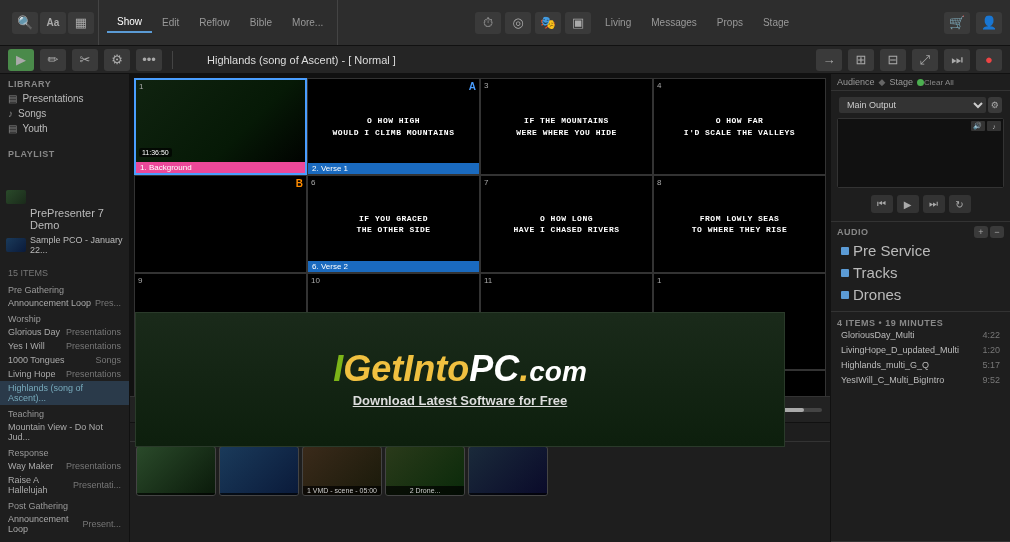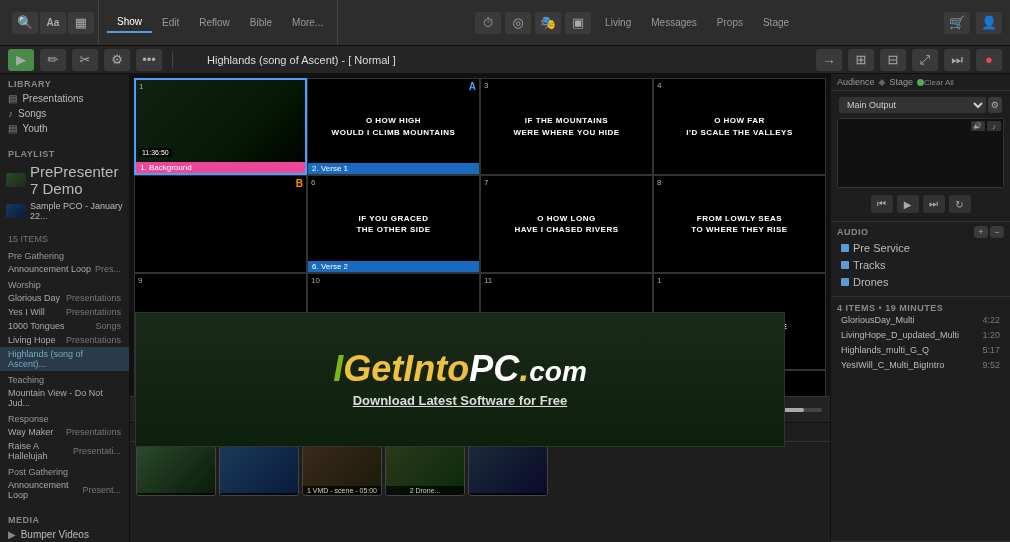--- a/index.html
+++ b/index.html
@@ -40,21 +40,21 @@
     .song-item { display: flex; align-items: center; justify-content: space-between; padding: 2px 8px; cursor: pointer; color: #bbb; font-size: 10px; }
     .song-label { color: #777; font-size: 9px; }
 
     
     .center-area { flex: 1; display: flex; flex-direction: column; overflow: hidden; }
 
     
     .slide-grid-container { flex: 1; background: #111; overflow-y: auto; padding: 4px; }
     .slide-grid { display: grid; grid-template-columns: repeat(4, 1fr); gap: 0; }
     .slide-cell { position: relative; background: #000; border: 1px solid #333; cursor: pointer; aspect-ratio: 16/9; display: flex; align-items: center; justify-content: center; }
-    .slide-text { color: #fff; font-size: 8px; font-weight: bold; text-align: center; text-transform: uppercase; line-height: 1.4; padding: 4px; letter-spacing: 0.5px; }
+    .slide-text { color: #fff; font-size: 8px; font-weight: bold; text-align: center; text-transform: uppercase; line-height: 1.4; padding: 4px; letter-spacing: 0.5px; font-family: Liberation Mono, monospace; }
     .slide-label { position: absolute; bottom: 0; left: 0; right: 0; background: #1a6abf; color: #fff; font-size: 8px; padding: 1px 4px; }
     .slide-bg-img { position: absolute; inset: 0; background: linear-gradient(135deg, #1a3a1a 0%, #0a2a0a 60%, #000 100%); opacity: 0.6; }
     .current-time-badge { position: absolute; bottom: 16px; left: 3px; background: rgba(0,0,0,0.7); color: #fff; font-size: 7px; padding: 1px 3px; border-radius: 2px; }
 
     
     .bottom-media { height: 120px; background: #1e1e1e; border-top: 1px solid #111; display: flex; flex-direction: column; flex-shrink: 0; }
     .media-header { display: flex; align-items: center; gap: 6px; padding: 3px 8px; border-bottom: 1px solid #333; }
     .media-title { color: #888; font-size: 9px; font-weight: bold; text-transform: uppercase; }
     .media-tab { color: #999; font-size: 9px; padding: 1px 6px; cursor: pointer; border-radius: 2px; }
     .media-tab.active { background: #3a6a3a; color: #9de; }
@@ -74,21 +74,21 @@
     .right-sidebar { width: 180px; background: #1e1e1e; border-left: 1px solid #111; display: flex; flex-direction: column; flex-shrink: 0; }
     .rs-section { padding: 4px 6px; border-bottom: 1px solid #333; }
     .rs-title { color: #888; font-size: 9px; text-transform: uppercase; font-weight: bold; letter-spacing: 0.5px; }
     .rs-row { display: flex; align-items: center; justify-content: space-between; padding: 2px 2px; }
     .rs-preview { width: 100%; height: 70px; background: #000; border-radius: 2px; border: 1px solid #333; margin: 3px 0; position: relative; display: flex; align-items: center; justify-content: center; }
     .output-select { background: #333; border: none; color: #ccc; font-size: 9px; padding: 2px 4px; border-radius: 2px; width: 100%; }
     .rs-controls { display: flex; gap: 4px; align-items: center; justify-content: center; padding: 4px; }
     .rs-ctrl-btn { background: #333; border: none; color: #aaa; border-radius: 3px; width: 22px; height: 18px; font-size: 10px; cursor: pointer; display: flex; align-items: center; justify-content: center; }
     .rs-audio-list { display: flex; flex-direction: column; gap: 1px; padding: 2px 0; }
     .rs-audio-item { display: flex; align-items: center; gap: 4px; padding: 2px 4px; }
-    .rs-audio-label { color: #bbb; font-size: 11px; }
+    .rs-audio-label { color: #bbb; font-size: 15px; }
     .rs-queue-list { display: flex; flex-direction: column; gap: 1px; }
     .rs-queue-item { display: flex; align-items: center; justify-content: space-between; padding: 2px 4px; }
     .rs-queue-name { color: #bbb; font-size: 9px; }
     .rs-queue-time { color: #777; font-size: 9px; }
     .status-dot { width: 7px; height: 7px; border-radius: 50%; display: inline-block; }
     .status-dot.green { background: #4caf50; }
     .audience-label { color: #999; font-size: 9px; }
     .clear-all-btn { color: #888; font-size: 8px; cursor: pointer; background: none; border: none; }
     .rs-header-row { display: flex; align-items: center; padding: 3px 6px; border-bottom: 1px solid #333; }
 
@@ -163,21 +163,21 @@
       <span>Songs</span>
     </div>
     <div class="sidebar-item">
       <span style="color:#888;">▤</span>
       <span>Youth</span>
     </div>
     <div class="sidebar-divider"></div>
     <div class="sidebar-section-title">PLAYLIST</div>
     <div class="playlist-item">
       <div class="playlist-thumb mountain"></div>
-      <span style="font-size:15px;">PrePresenter 7 Demo</span>
+      <span style="font-size:11px;margin-top:44px;">PrePresenter 7 Demo</span>
     </div>
     <div class="playlist-item">
       <div class="playlist-thumb blue"></div>
       <span style="font-size:9px;">Sample PCO - January 22...</span>
     </div>
     <div class="sidebar-divider"></div>
     <div class="items-count">15 ITEMS</div>
     <div class="group-label">Pre Gathering</div>
     <div class="song-item">
       <span style="font-size:9px;color:#aaa;">Announcement Loop</span>

